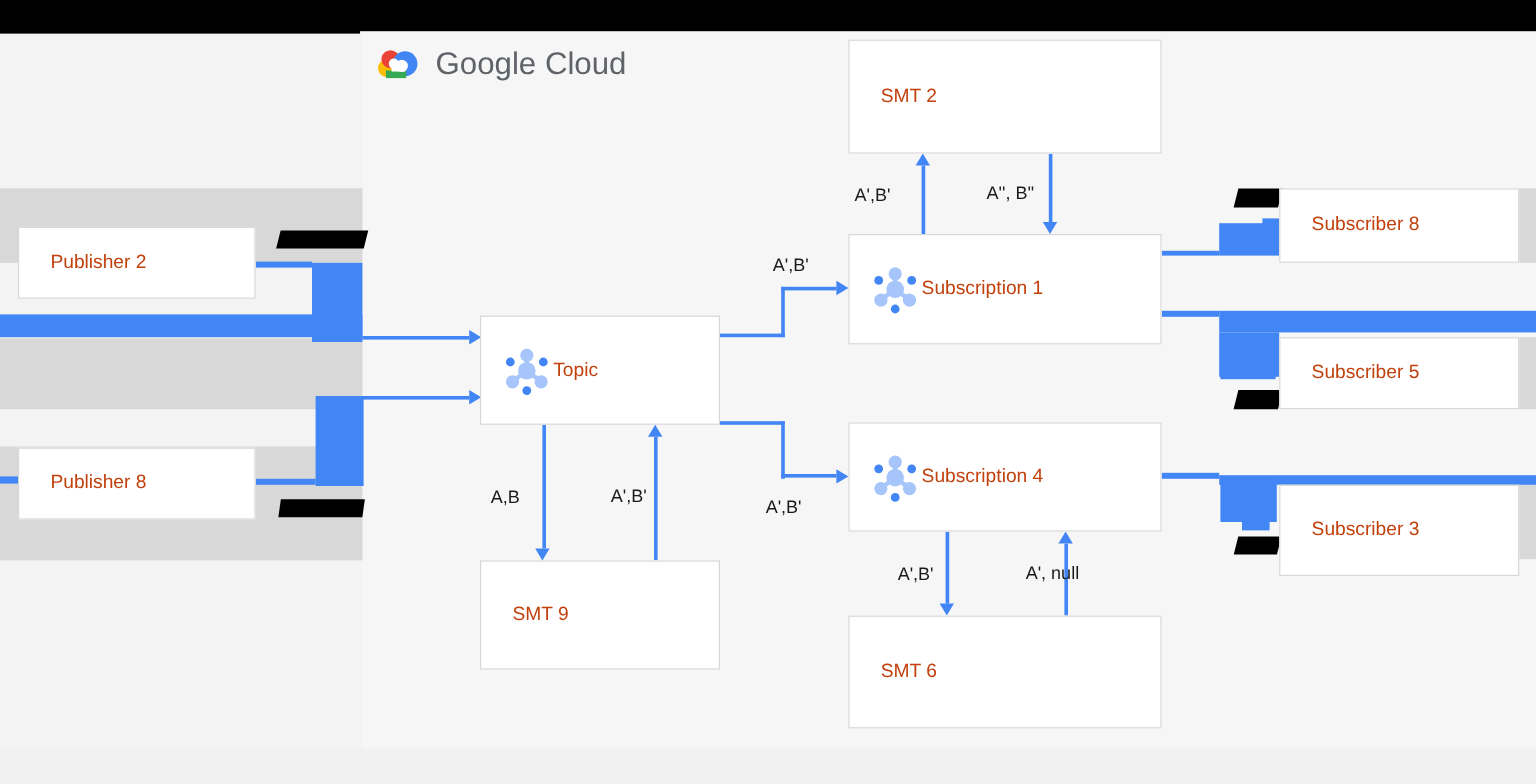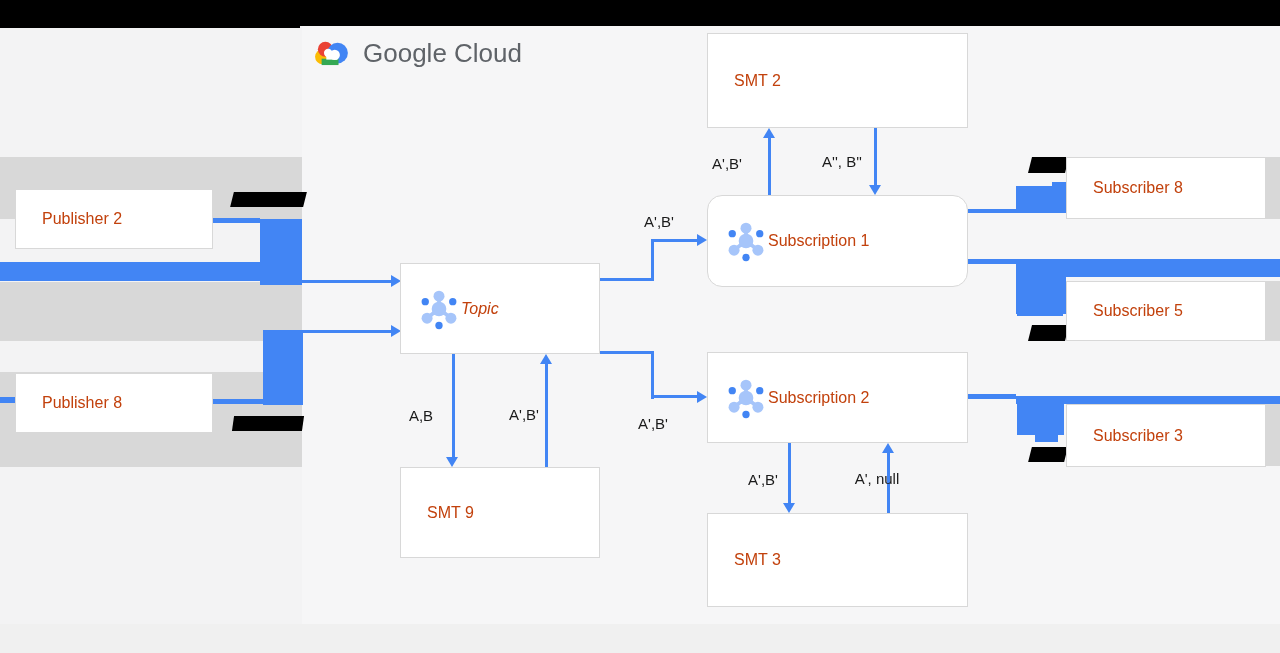--- a/index.html
+++ b/index.html
@@ -123,21 +123,21 @@
 <div class="abs elabel" style="left:763px;top:479px;">A',B'</div>
 <div class="abs elabel" style="left:853px;top:478px;margin-left:24px;">A', null</div>
 
 <div class="abs node" style="left:15px;top:189px;width:198px;height:60px;">
   <span class="lbl">Publisher 2</span>
 </div>
 <div class="abs node" style="left:15px;top:373px;width:198px;height:60px;">
   <span class="lbl">Publisher 8</span>
 </div>
 
-<div class="abs node with-icon" style="left:400px;top:263px;width:200px;height:91px;font-style:italic;">
+<div class="abs node with-icon" style="left:400px;top:263px;width:200px;height:91px;">
   <span class="icon-wrap">
     <svg viewBox="0 0 48 48" width="44" height="44">
       <g stroke="#a6c5fa" stroke-width="4" stroke-linecap="round">
         <line x1="24" y1="11" x2="24" y2="24"></line>
         <line x1="24" y1="24" x2="12" y2="33"></line>
         <line x1="24" y1="24" x2="36" y2="33"></line>
       </g>
       <circle cx="24" cy="10" r="6" fill="#a6c5fa"></circle>
       <circle cx="11" cy="34" r="6" fill="#a6c5fa"></circle>
       <circle cx="37" cy="34" r="6" fill="#a6c5fa"></circle>
@@ -150,24 +150,24 @@
   <span class="lbl">Topic</span>
 </div>
 
 <div class="abs node" style="left:400px;top:467px;width:200px;height:91px;">
   <span class="lbl">SMT 9</span>
 </div>
 <div class="abs node" style="left:707px;top:33px;width:261px;height:95px;">
   <span class="lbl">SMT 2</span>
 </div>
 <div class="abs node" style="left:707px;top:513px;width:261px;height:94px;">
-  <span class="lbl">SMT 3</span>
-</div>
-
-<div class="abs node with-icon" style="left:707px;top:195px;width:261px;height:92px;border-radius:15px;">
+  <span class="lbl">SMT 6</span>
+</div>
+
+<div class="abs node with-icon" style="left:707px;top:195px;width:261px;height:92px;">
   <span class="icon-wrap">
     <svg viewBox="0 0 48 48" width="44" height="44">
       <g stroke="#a6c5fa" stroke-width="4" stroke-linecap="round">
         <line x1="24" y1="11" x2="24" y2="24"></line>
         <line x1="24" y1="24" x2="12" y2="33"></line>
         <line x1="24" y1="24" x2="36" y2="33"></line>
       </g>
       <circle cx="24" cy="10" r="6" fill="#a6c5fa"></circle>
       <circle cx="11" cy="34" r="6" fill="#a6c5fa"></circle>
       <circle cx="37" cy="34" r="6" fill="#a6c5fa"></circle>
@@ -190,30 +190,30 @@
       </g>
       <circle cx="24" cy="10" r="6" fill="#a6c5fa"></circle>
       <circle cx="11" cy="34" r="6" fill="#a6c5fa"></circle>
       <circle cx="37" cy="34" r="6" fill="#a6c5fa"></circle>
       <circle cx="24" cy="24" r="8" fill="#a6c5fa"></circle>
       <circle cx="9" cy="16" r="4" fill="#4285f4"></circle>
       <circle cx="39" cy="16" r="4" fill="#4285f4"></circle>
       <circle cx="24" cy="42" r="4" fill="#4285f4"></circle>
     </svg>
   </span>
-  <span class="lbl">Subscription 2</span>
+  <span class="lbl">Subscription 4</span>
 </div>
 
 <div class="abs node" style="left:1066px;top:157px;width:200px;height:62px;">
   <span class="lbl">Subscriber 8</span>
 </div>
 <div class="abs node" style="left:1066px;top:281px;width:200px;height:60px;">
   <span class="lbl">Subscriber 5</span>
 </div>
-<div class="abs node" style="left:1066px;top:404px;width:200px;height:63px;">
+<div class="abs node" style="left:1066px;top:404px;width:200px;height:76px;">
   <span class="lbl">Subscriber 3</span>
 </div>
 
 <div class="abs top-bar"></div>
 <div class="abs top-bar-left"></div>
 
 <div class="abs logo">
   <span style="line-height:0;">
     <svg viewBox="0 0 40 32" width="38" height="30">
       <circle cx="11" cy="19" r="8" fill="#fbbc04"></circle>

